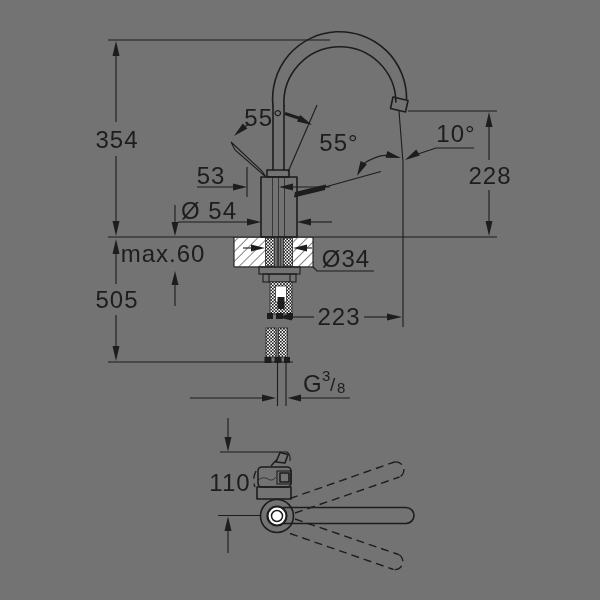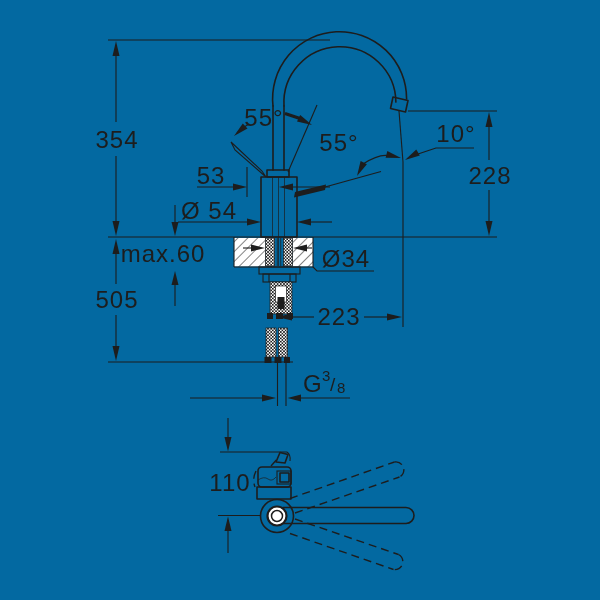--- a/index.html
+++ b/index.html
@@ -1,16 +1,16 @@
 <!DOCTYPE html>
 <html><head>
 <meta charset="utf-8">
 <style>
   html,body{margin:0;padding:0;background:#ffffff;}
-  .stage{position:relative;width:600px;height:600px;background:#0369a1;overflow:hidden;}
+  .stage{position:relative;width:600px;height:600px;background:#737373;overflow:hidden;}
   svg{display:block;}
   .dim-text{font-family:"Liberation Sans","DejaVu Sans",sans-serif;font-size:24px;letter-spacing:1px;fill:#1d1d1d;}
   .dim-text-sm{font-family:"Liberation Sans","DejaVu Sans",sans-serif;font-size:15px;fill:#1d1d1d;}
   .dim-text-md{font-family:"Liberation Sans","DejaVu Sans",sans-serif;font-size:19px;fill:#1d1d1d;}
   .outline{stroke:#1d1d1d;stroke-width:1.6;fill:none;stroke-linecap:round;stroke-linejoin:round;}
   .thin{stroke:#1d1d1d;stroke-width:1.1;fill:none;stroke-linecap:butt;}
   .hair{stroke:#1d1d1d;stroke-width:0.7;fill:none;}
   .arrow{fill:#1d1d1d;stroke:none;}
   .dashed{stroke:#1d1d1d;stroke-width:1.4;fill:none;stroke-dasharray:8 5;stroke-linecap:butt;}
 </style>

